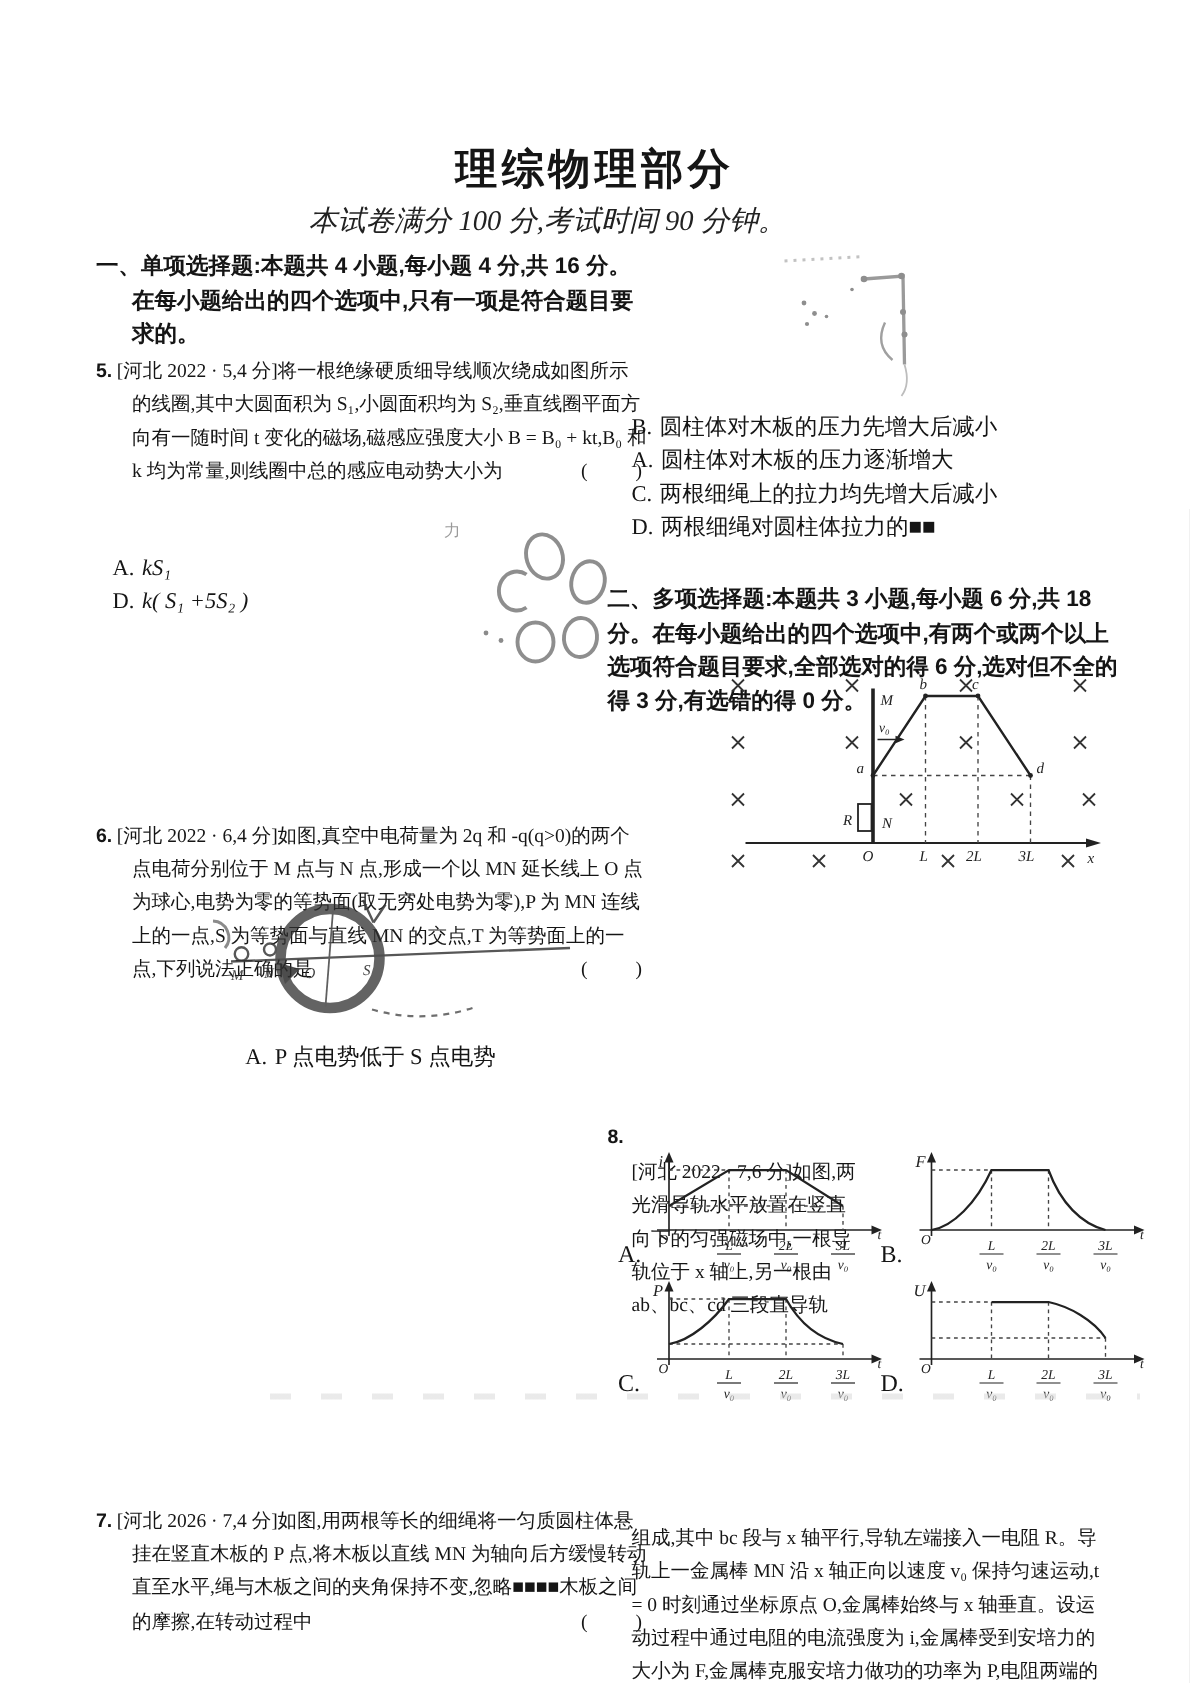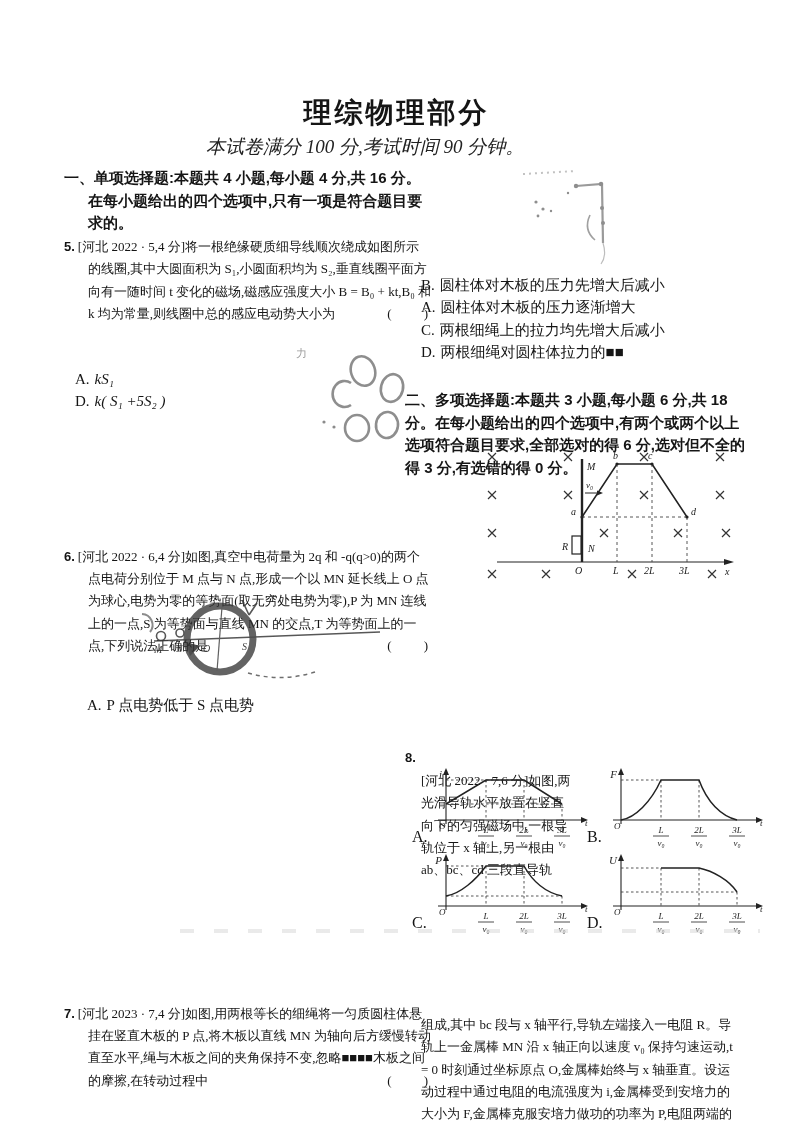--- a/index.html
+++ b/index.html
@@ -77,26 +77,26 @@
     <polygon points="58,56 72,60 62,70" fill="#2f2f2f"></polygon>
     <g font-size="10" class="it">
       <text x="26" y="67">M</text>
       <text x="48" y="66">N</text>
       <text x="75" y="66">O</text>
       <text x="114" y="64">S</text>
       <text x="142" y="16">T</text>
     </g>
   </svg>
 
-  <div class="abs opts" style="left:87px;top:694px;width:320px;">
+  <div class="abs opts" style="left:87px;top:694px;width:320px;text-align:center;">
     <div class="opt"><span class="olabel">A.</span><span>P 点电势低于 S 点电势</span></div>
   </div>
 
   <div class="abs qtext hang" style="left:64px;top:801px;width:344px;">
-    <span class="qnum">7.</span><span>[河北 2023 · 7,4 分]如图,用两根等长的细绳将一匀质圆柱体悬挂在竖直木板的 P 点,将木板以直线 MN 为轴向后方缓慢转动直至水平,绳与木板之间的夹角保持不变,忽略■■■■木板之间的摩擦,在转动过程中</span>
+    <span class="qnum">7.</span><span>[河北 2026 · 7,4 分]如图,用两根等长的细绳将一匀质圆柱体悬挂在竖直木板的 P 点,将木板以直线 MN 为轴向后方缓慢转动直至水平,绳与木板之间的夹角保持不变,忽略■■■■木板之间的摩擦,在转动过程中</span>
     <span class="bracket">(　　)</span>
   </div>
 
   <svg class="abs" style="left:498px;top:160px;" width="170" height="115" viewBox="0 0 170 115">
     <line x1="25" y1="14" x2="78" y2="11" stroke="#c2c2c2" stroke-width="2" stroke-dasharray="2,4"></line>
     <path d="M78 26 L104 24 L105 83" fill="none" stroke="#9a9a9a" stroke-width="2.2"></path>
     <path d="M105 83 Q109 96 103 104" fill="none" stroke="#bdbdbd" stroke-width="1.2"></path>
     <path d="M92 55 Q85 70 97 80" fill="none" stroke="#a0a0a0" stroke-width="1.6"></path>
     <g fill="#8e8e8e">
       <circle cx="78" cy="26" r="2.2"></circle>

